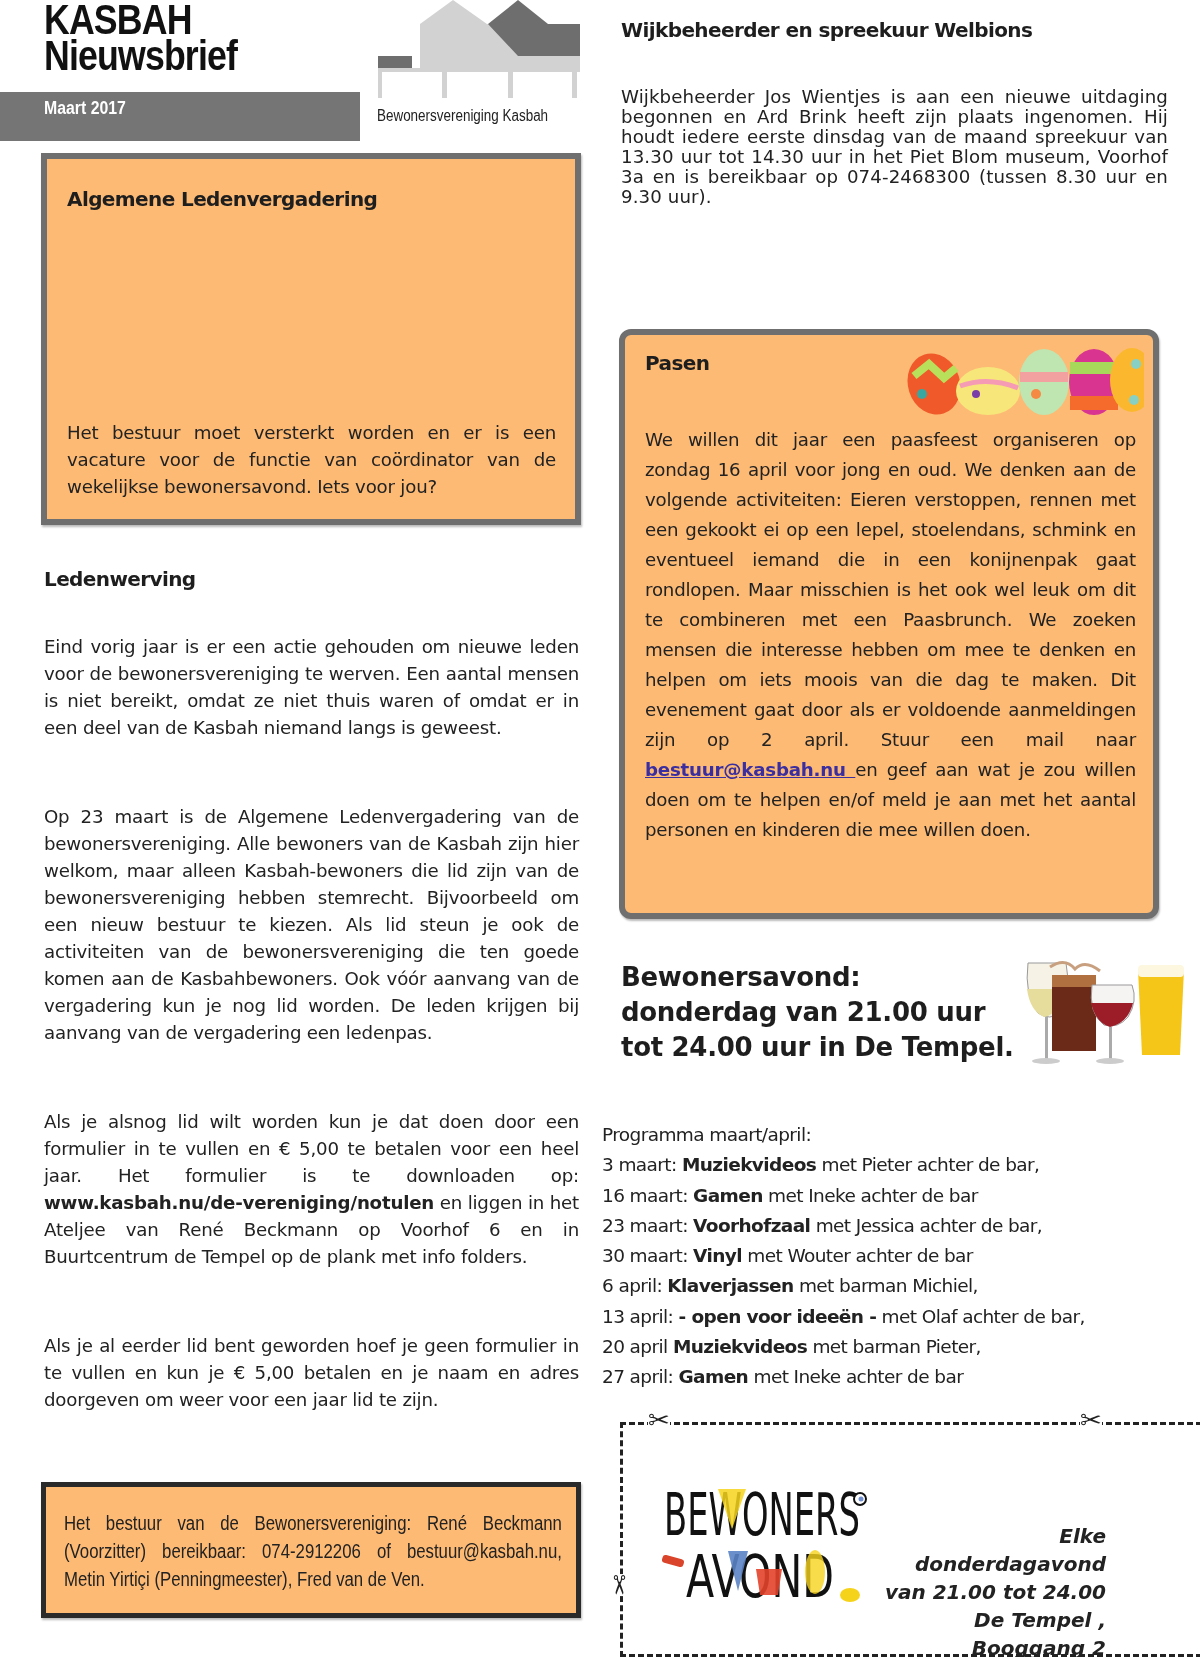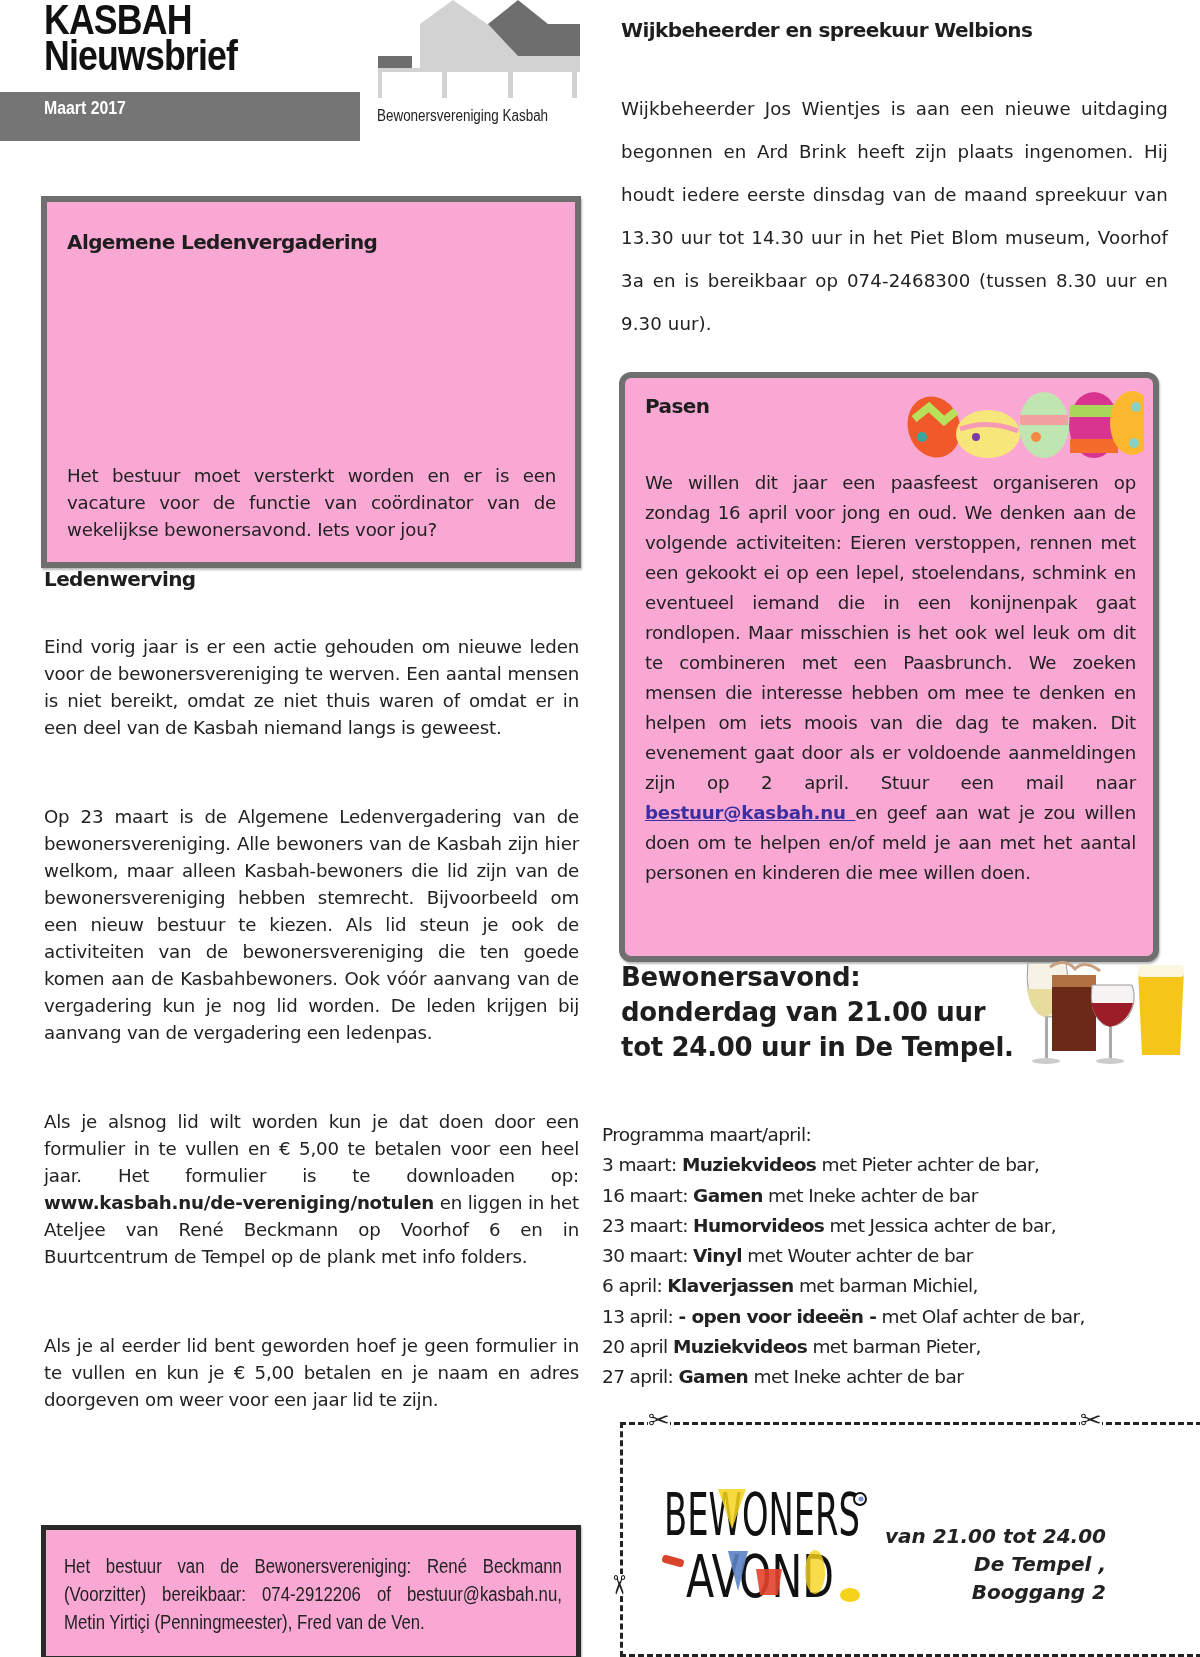--- a/index.html
+++ b/index.html
@@ -13,21 +13,21 @@
   .masthead .l1, .masthead .l2 {
     font-family: "Liberation Sans", sans-serif; font-weight: bold; color: #111;
     font-size: 42px; line-height: 36px; letter-spacing: -1px; transform: scaleX(0.85); transform-origin: left;
   }
   .date-bar { left: 0; top: 92px; width: 360px; height: 49px; background: #757575; }
   .date-bar span { position: absolute; left: 44px; top: 6px; color: #fff; font-family: "Liberation Sans", sans-serif; font-weight: bold; font-size: 18px; transform: scaleX(0.88); transform-origin: left; }
   .logo { left: 378px; top: 0; width: 202px; height: 100px; }
   .logo-caption { left: 377px; top: 107px; width: 205px; font-family: "Liberation Sans", sans-serif; font-size: 16px; color: #222; transform: scaleX(0.84); transform-origin: left; white-space: nowrap; }
 
   
-  .box { border: 6px solid #6f6f6f; background: #f9a8d4; box-shadow: 1px 2px 2px #bbb; margin-top: 43px; }
+  .box { border: 6px solid #6f6f6f; background: #fdba74; box-shadow: 1px 2px 2px #bbb; }
   .box-dark { border: 5px solid #2a2a2a; }
 
   h2.sec { font-family: "DejaVu Sans", sans-serif; font-weight: bold; font-size: 20px; color: #1e1e1e; letter-spacing: -0.6px; }
   .p { font-size: 18.2px; line-height: 27px; text-align: justify; color: #222; letter-spacing: -0.2px; }
   .p b { font-weight: bold; }
 
   
   .alv { left: 41px; top: 153px; width: 540px; height: 372px; }
   .alv h2 { position: absolute; left: 20px; top: 28px; }
   .alv .p1 { position: absolute; left: 20px; top: 95px; width: 489px; }
@@ -98,21 +98,21 @@
 <p class="abs p lw-p1">Eind vorig jaar is er een actie gehouden om nieuwe leden voor de bewonersvereniging te werven. Een aantal mensen is niet bereikt, omdat ze niet thuis waren of omdat er in een deel van de Kasbah niemand langs is geweest.</p>
 <p class="abs p lw-p2">Op 23 maart is de Algemene Ledenvergadering van de bewonersvereniging. Alle bewoners van de Kasbah zijn hier welkom, maar alleen Kasbah-bewoners die lid zijn van de bewonersvereniging hebben stemrecht. Bijvoorbeeld om een nieuw bestuur te kiezen. Als lid steun je ook de activiteiten van de bewonersvereniging die ten goede komen aan de Kasbahbewoners.  Ook vóór aanvang van de vergadering kun je nog lid worden. De leden krijgen bij aanvang van de vergadering een ledenpas.</p>
 <p class="abs p lw-p3"><span>Als je alsnog lid wilt worden kun je dat doen door een formulier in te vullen en € 5,00 te betalen voor een heel jaar. Het formulier is te downloaden op: </span><b>www.kasbah.nu/de-vereniging/notulen</b><span> en liggen in het Ateljee van René Beckmann op Voorhof 6 en in Buurtcentrum de Tempel op de plank met info folders.</span></p>
 <p class="abs p lw-p4">Als je al eerder lid bent geworden hoef je geen formulier in te vullen en kun je € 5,00 betalen en je naam en adres doorgeven om weer voor een jaar lid te zijn.</p>
 
 <div class="abs box box-dark bestuur">
   <div class="txt">Het bestuur van de Bewonersvereniging: René Beckmann (Voorzitter) bereikbaar: 074-2912206 of bestuur@kasbah.nu, Metin Yirtiçi (Penningmeester), Fred van de Ven.</div>
 </div>
 
 <h2 class="abs sec wb-title">Wijkbeheerder en spreekuur Welbions</h2>
-<p class="abs p wb-p" style="line-height:43px;letter-spacing:0.1px;">Wijkbeheerder Jos Wientjes is aan een nieuwe uitdaging begonnen en Ard Brink heeft zijn plaats ingenomen. Hij houdt iedere eerste dinsdag van de maand spreekuur van 13.30 uur tot 14.30 uur in het Piet Blom museum, Voorhof 3a en is bereikbaar op 074-2468300 (tussen 8.30 uur en 9.30 uur).</p>
+<p class="abs p wb-p" style="line-height:20px;letter-spacing:0.1px;">Wijkbeheerder Jos Wientjes is aan een nieuwe uitdaging begonnen en Ard Brink heeft zijn plaats ingenomen. Hij houdt iedere eerste dinsdag van de maand spreekuur van 13.30 uur tot 14.30 uur in het Piet Blom museum, Voorhof 3a en is bereikbaar op 074-2468300 (tussen 8.30 uur en 9.30 uur).</p>
 
 <div class="abs box pasen">
   <h2 class="sec">Pasen</h2>
   <svg class="eggs" viewBox="0 0 240 70">
     <ellipse cx="30" cy="38" rx="26" ry="31" fill="#f05a2a" transform="rotate(-18 30 38)"></ellipse>
     <path d="M10 30 L25 18 L40 32 L52 22" stroke="#b8e05a" stroke-width="8" fill="none"></path>
     <circle cx="18" cy="48" r="5" fill="#3aa6a0"></circle>
     <ellipse cx="84" cy="45" rx="32" ry="24" fill="#f7e77a"></ellipse>
     <path d="M56 40 Q84 30 114 42" stroke="#f59bb4" stroke-width="5" fill="none"></path>
     <circle cx="72" cy="48" r="4" fill="#7a3ca8"></circle>
@@ -151,21 +151,21 @@
   <ellipse cx="90" cy="106" rx="14" ry="3" fill="#ccc"></ellipse>
 
   <path d="M118 14 L164 14 L160 100 L122 100 Z" fill="#f5c517"></path>
   <rect x="118" y="10" width="46" height="12" rx="4" fill="#fdf7e0"></rect>
 </svg>
 
 <div class="abs prog">
   <div class="row">Programma maart/april:</div>
   <div class="row"><span>3 maart: </span><b>Muziekvideos</b><span> met Pieter achter de bar,</span></div>
   <div class="row"><span>16 maart: </span><b>Gamen</b><span> met Ineke achter de bar</span></div>
-  <div class="row"><span>23 maart: </span><b>Humorvideos</b><span> met Jessica achter de bar,</span></div>
+  <div class="row"><span>23 maart: </span><b>Voorhofzaal</b><span> met Jessica achter de bar,</span></div>
   <div class="row"><span>30 maart: </span><b>Vinyl</b><span> met Wouter achter de bar</span></div>
   <div class="row"><span>6 april: </span><b>Klaverjassen</b><span> met barman Michiel,</span></div>
   <div class="row"><span>13 april: </span><b>- open voor ideeën -</b><span> met Olaf achter de bar,</span></div>
   <div class="row"><span>20 april </span><b>Muziekvideos</b><span> met barman Pieter,</span></div>
   <div class="row"><span>27 april: </span><b>Gamen</b><span> met Ineke achter de bar</span></div>
 </div>
 
 <div class="abs coupon">
   <div class="coupon-border"></div>
   <span class="scissors" style="left:28px;top:-15px;">✂</span>
@@ -181,16 +181,17 @@
 
     <text x="24" y="120" font-family="DejaVu Sans, sans-serif" font-size="58" fill="#111" textLength="148" lengthAdjust="spacingAndGlyphs">AVOND</text>
     <path d="M66 74 L76 114 L86 74 Z" fill="#5a83c4" opacity="0.9"></path>
     <path d="M94 92 L120 92 L116 118 L98 118 Z" fill="#e2432a" opacity="0.9"></path>
     <rect x="0" y="80" width="22" height="8" rx="3" fill="#d9442a" transform="rotate(15 11 84)"></rect>
     <ellipse cx="153" cy="95" rx="10" ry="22" fill="#f6d31b" opacity="0.8"></ellipse>
     <ellipse cx="188" cy="118" rx="10" ry="7" fill="#f6d31b"></ellipse>
   </svg>
 
   <div class="coupon-text">
+    <div>Elke donderdagavond</div>
     <div>van 21.00 tot 24.00</div>
     <div>De Tempel , Booggang 2</div>
   </div>
 </div>
 
 </body></html>

